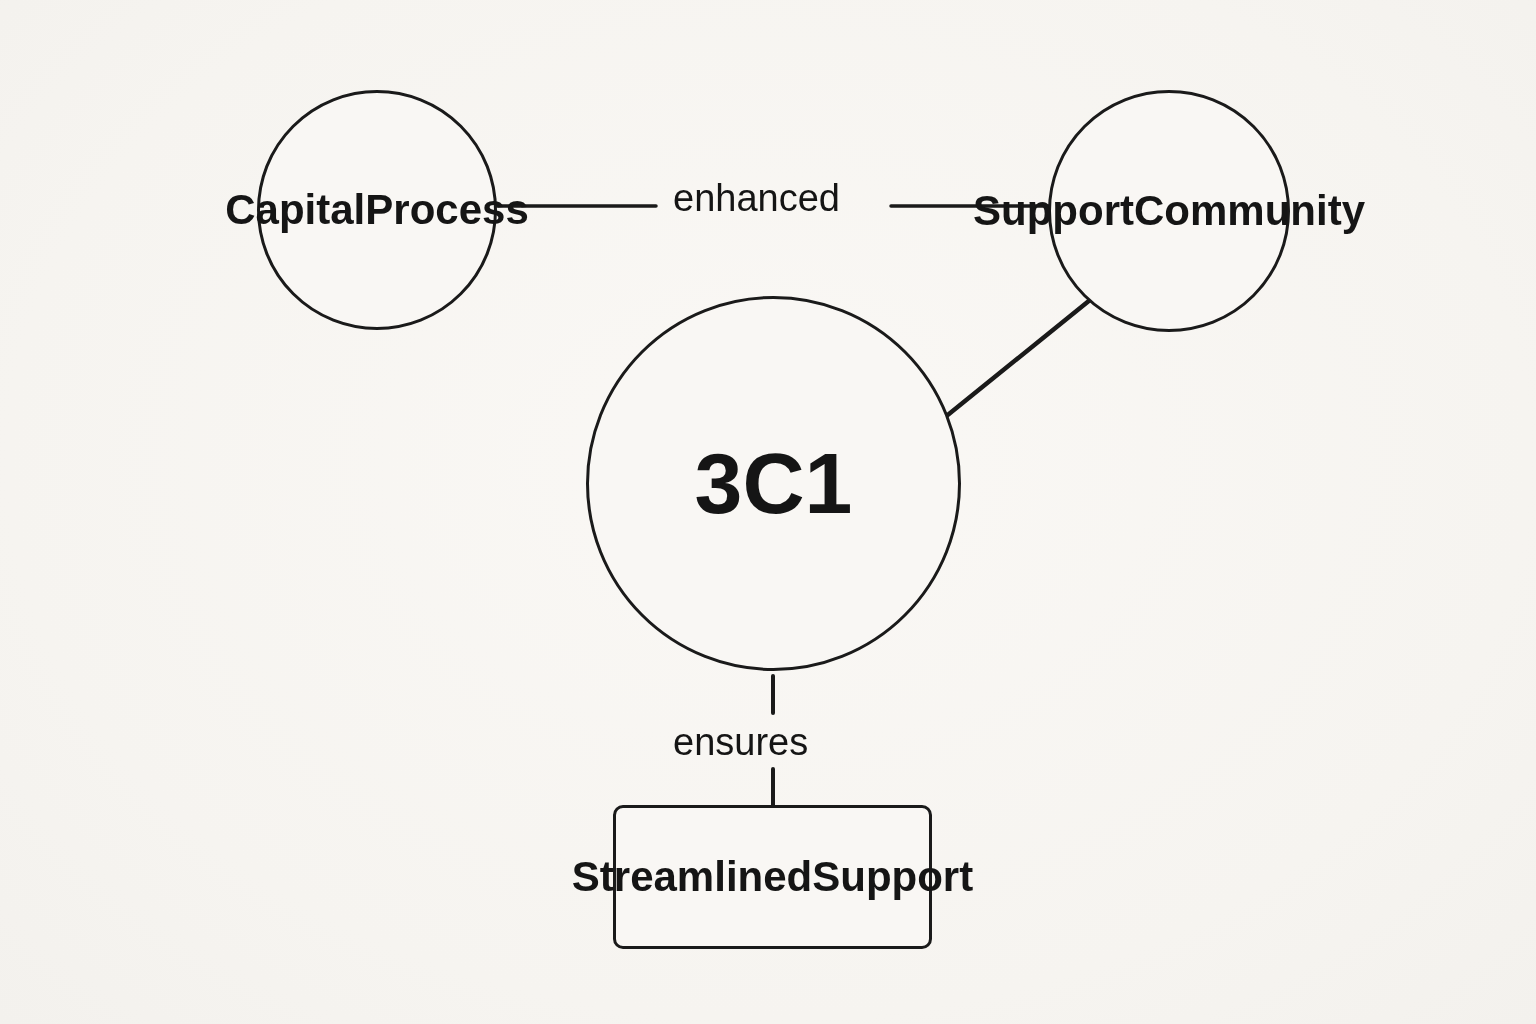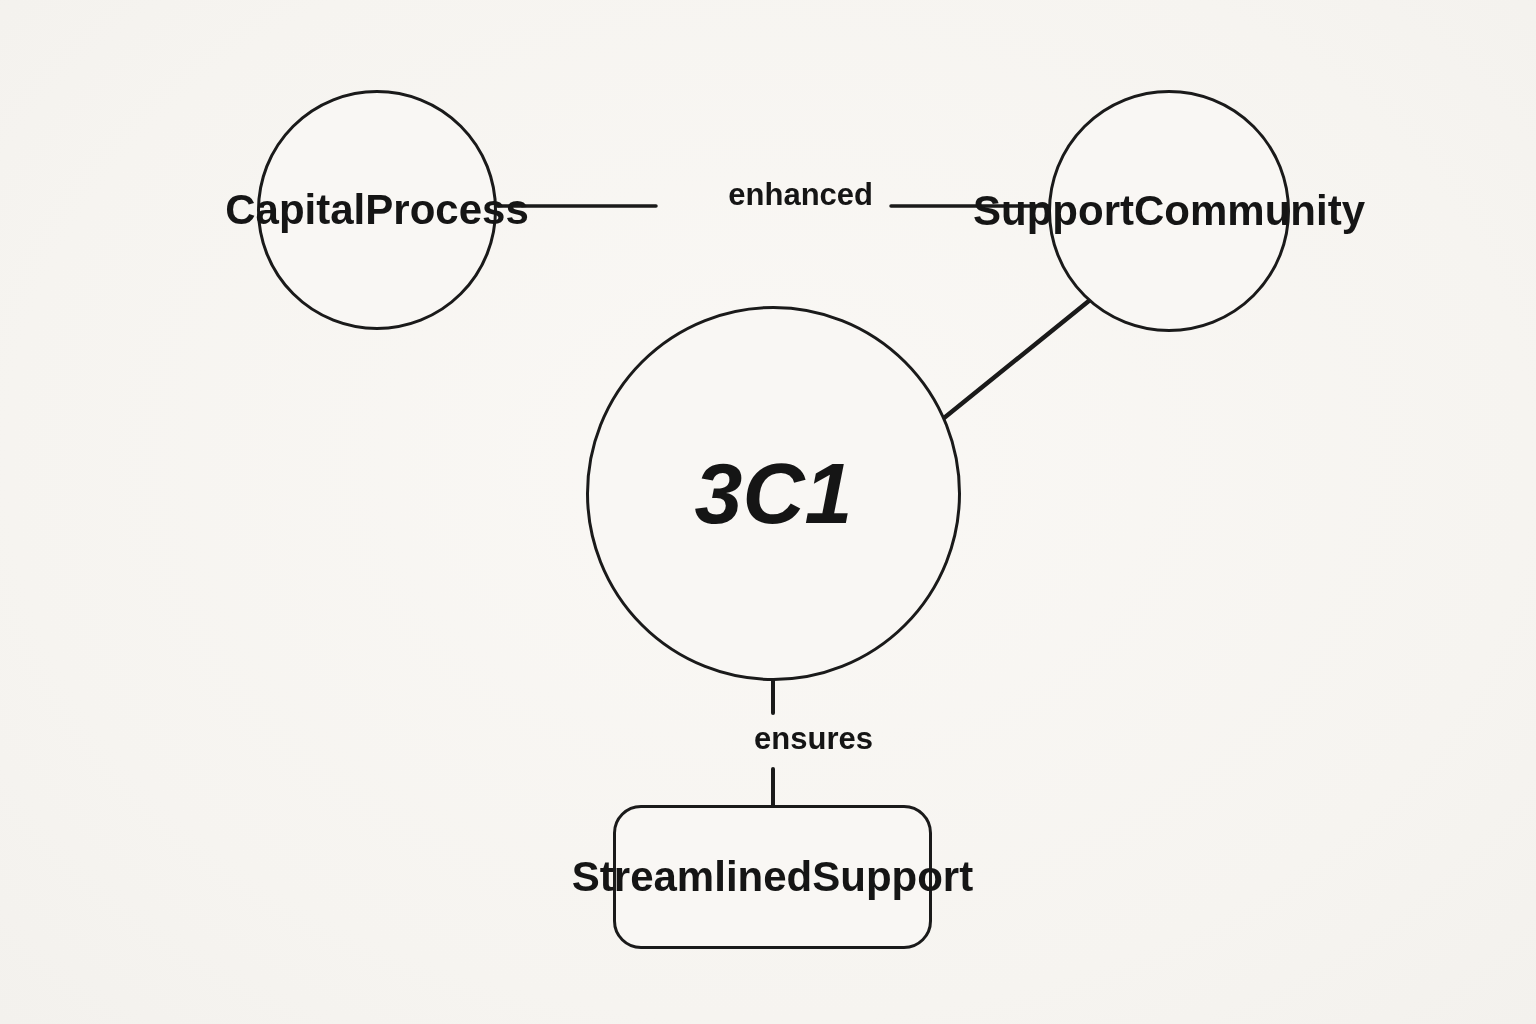--- a/index.html
+++ b/index.html
@@ -47,38 +47,37 @@
     left: 257px; top: 90px;
     width: 240px; height: 240px;
     font-size: 42px;
   }
   .node-community {
     left: 1048px; top: 90px;
     width: 242px; height: 242px;
     font-size: 42px;
   }
   .node-fund {
-    left: 586px; top: 306px;
+    left: 586px; top: 296px;
     width: 375px; height: 375px;
     font-size: 86px;
     line-height: 1.18;
-    font-style: italic;
   }
   .node-process {
     left: 613px; top: 805px;
     width: 319px; height: 144px;
-    border-radius: 28px;
+    border-radius: 10px;
     font-size: 42px;
   }
 
   .edge-label {
     position: absolute;
-    font-size: 31px;
-    font-weight: 700;
-    text-align: right;
+    font-size: 38px;
+    font-weight: 400;
+    text-align: left;
     white-space: nowrap;
     color: #151515;
   }
   .edge-label-enhanced {
     left: 673px; top: 177px;
     width: 200px;
   }
   .edge-label-ensures {
     left: 673px; top: 721px;
     width: 200px;

